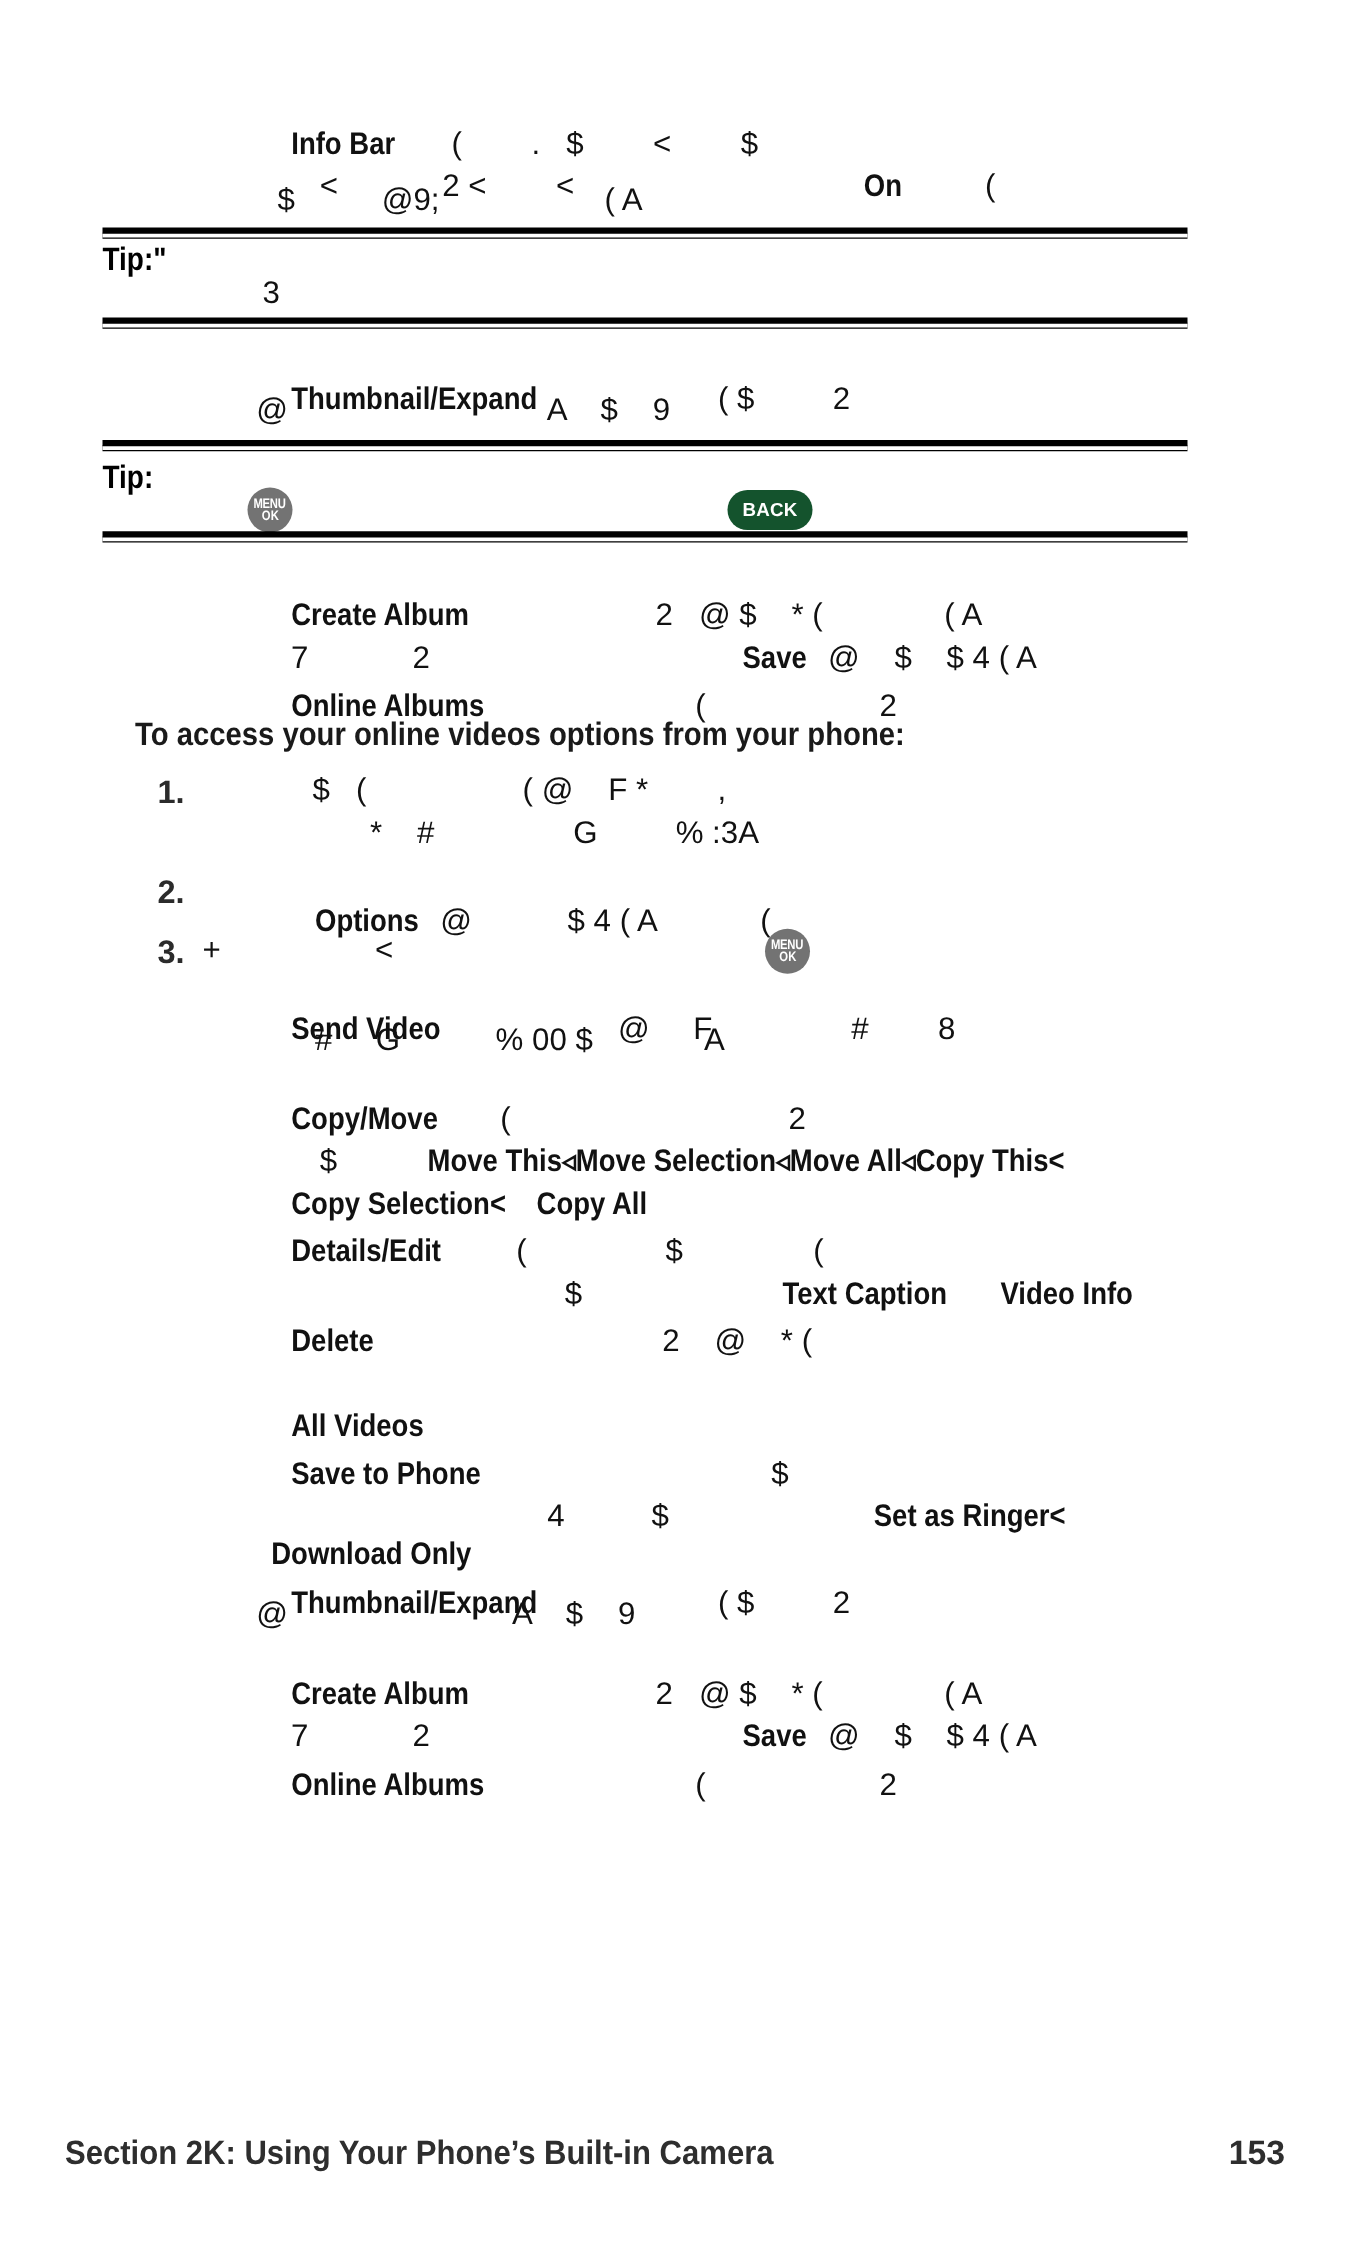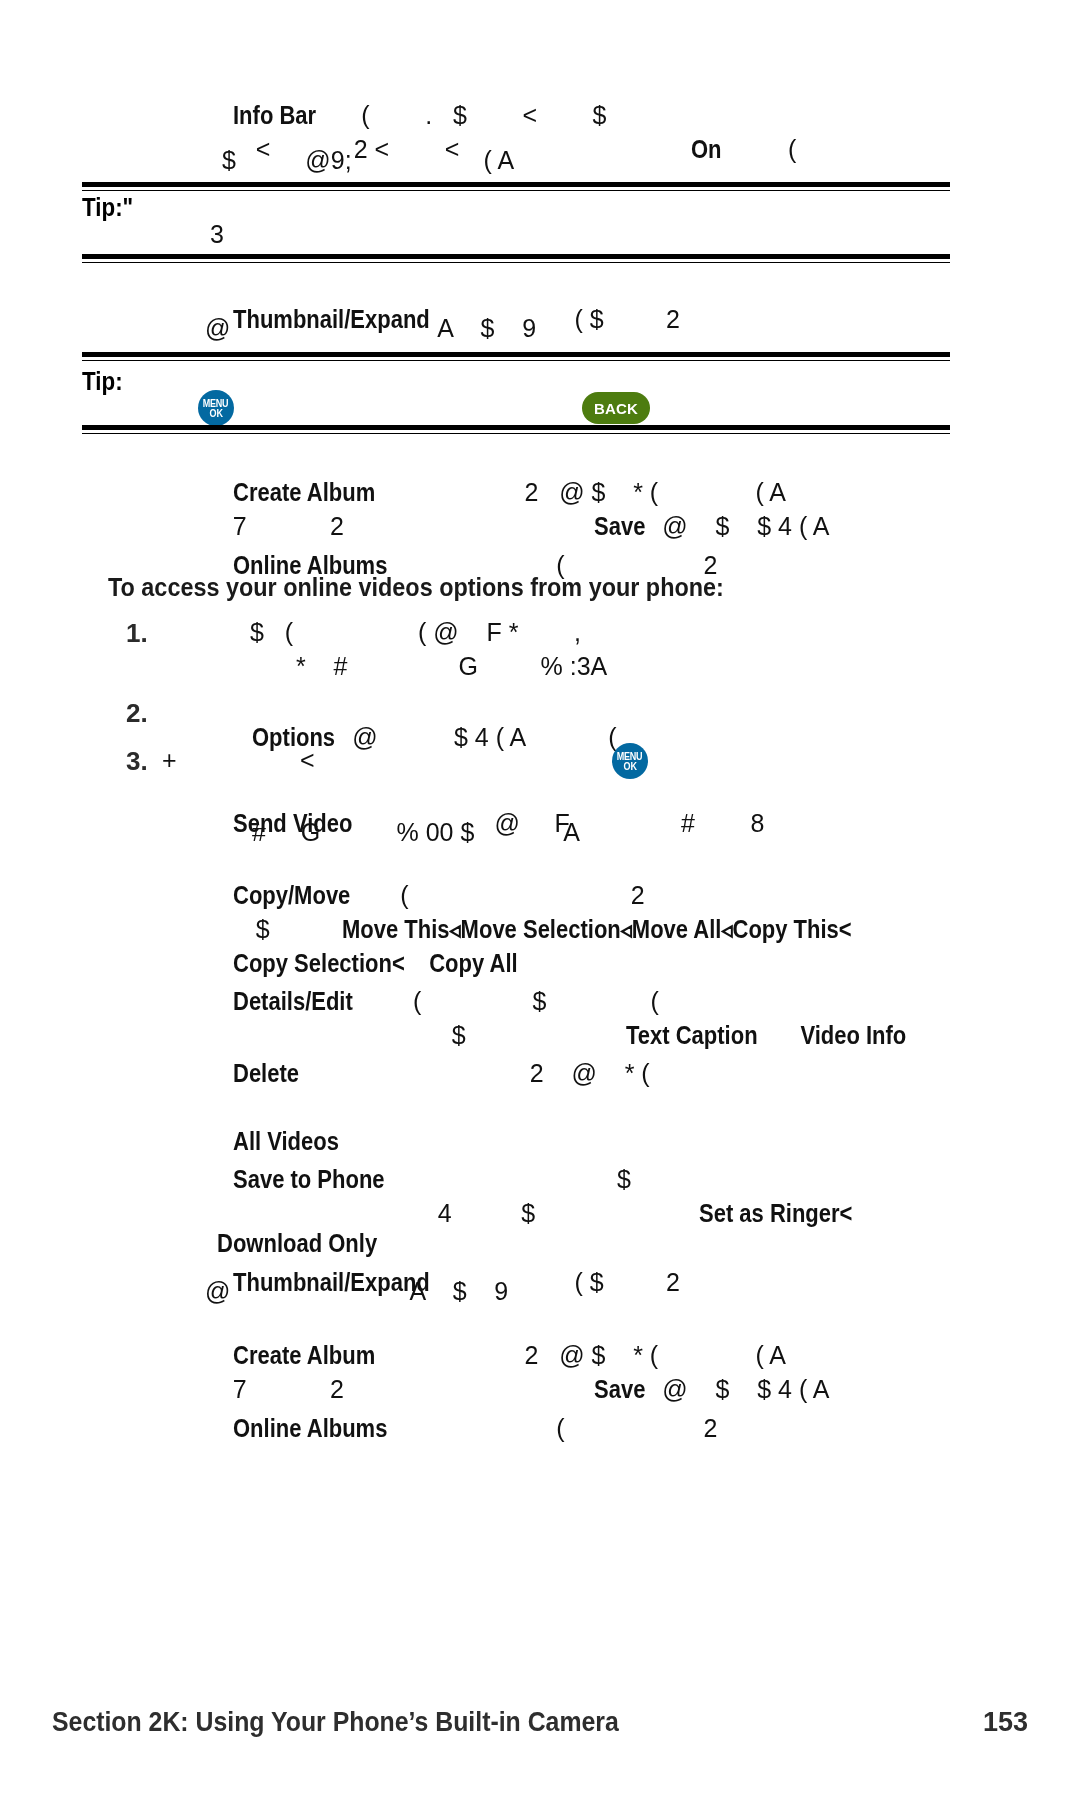--- a/index.html
+++ b/index.html
@@ -58,21 +58,21 @@
     transform-origin: left center;
     white-space: pre;
   }
 
   
   .key-round {
     position: absolute;
     width: 36px;
     height: 36px;
     border-radius: 50%;
-    background: #0369a1;
+    background: #737373;
     color: #ffffff;
     display: flex;
     flex-direction: column;
     align-items: center;
     justify-content: center;
     line-height: 0.95;
   }
   .key-round .l1 {
     font-size: 11px;
     font-weight: bold;
@@ -82,21 +82,21 @@
   .key-round .l2 {
     font-size: 11px;
     font-weight: bold;
     transform: scaleX(0.82);
   }
   .key-pill {
     position: absolute;
     height: 32px;
     padding: 0 12px;
     border-radius: 16px;
-    background: #4d7c0f;
+    background: #14532d;
     color: #ffffff;
     display: flex;
     align-items: center;
     justify-content: center;
     font-size: 15px;
     font-weight: bold;
     letter-spacing: 0.2px;
   }
 
   

